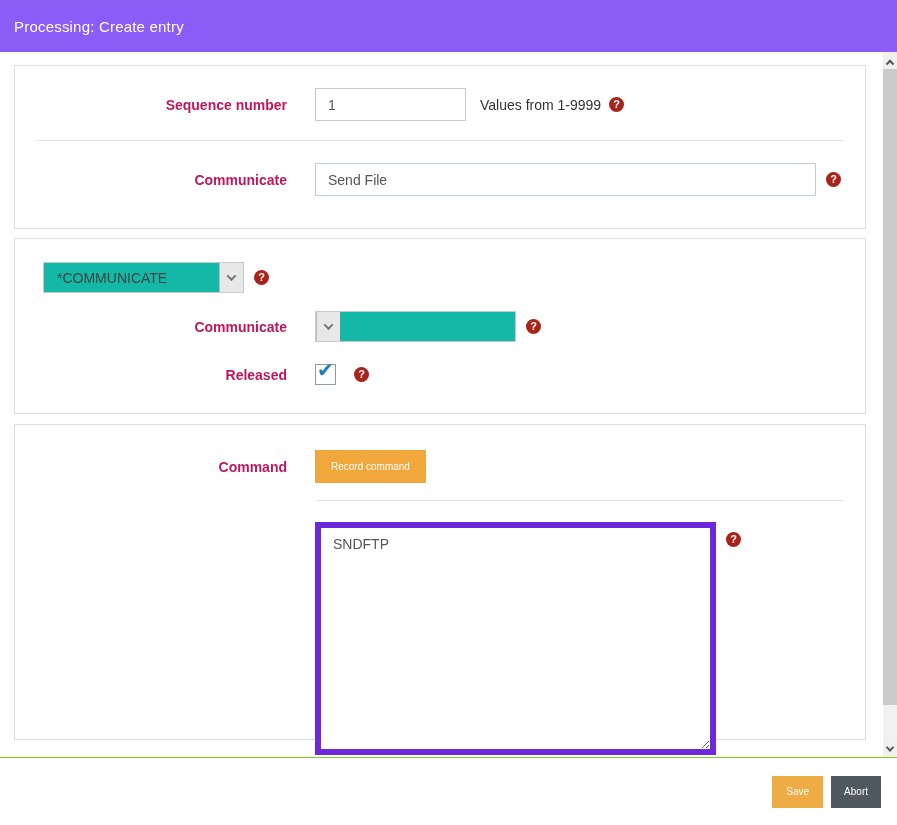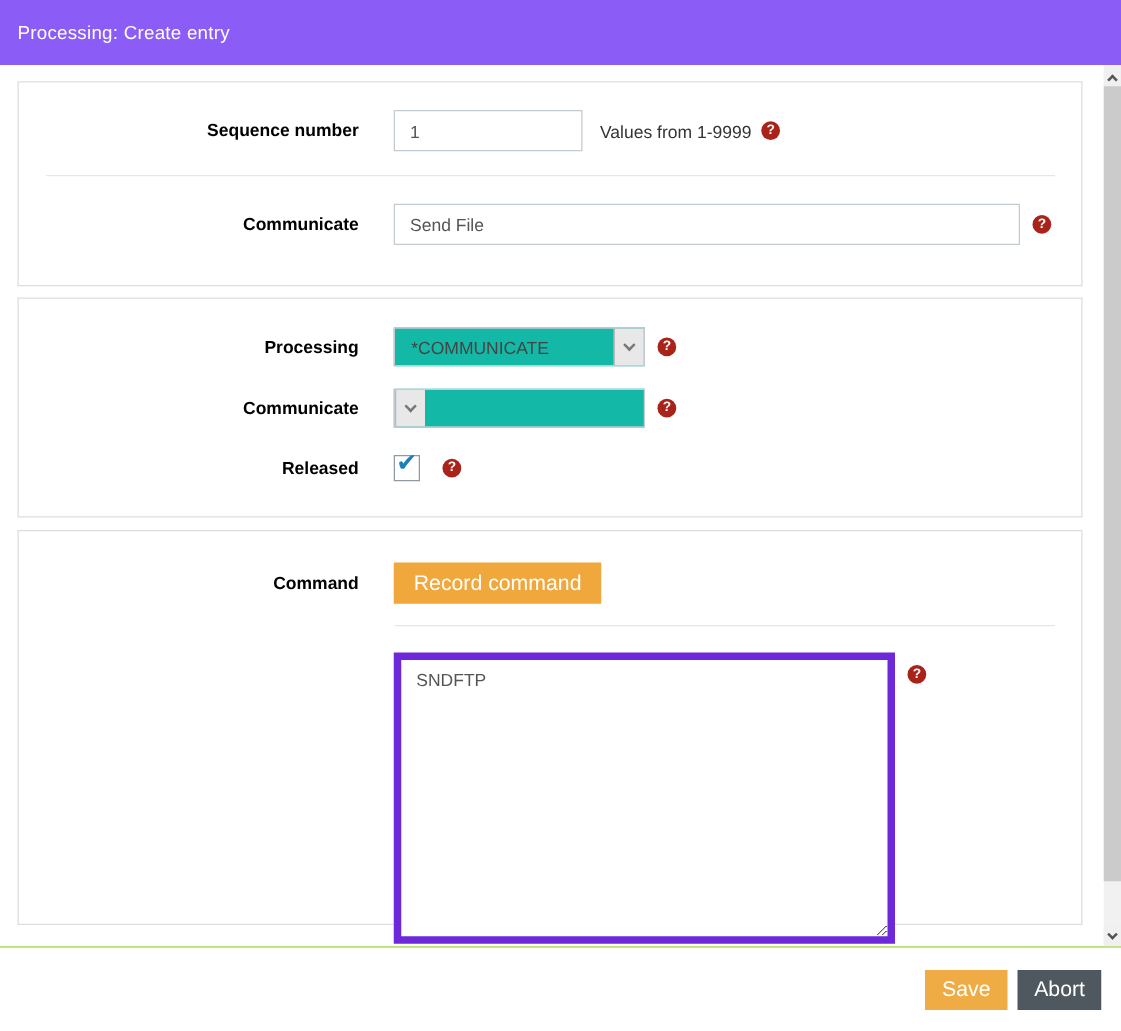--- a/index.html
+++ b/index.html
@@ -15,21 +15,21 @@
   .content { position:relative; height:705px; background:#fff; overflow:hidden; }
   .content-inner { width:883px; }
 
   .box { margin:0 17px 0 14px; border:1px solid #ddd; background:#fff; }
   .box1 { margin-top:13px; padding:22px 0 32px 0; }
   .box2 { margin-top:9px;  padding:23px 0 28px 0; }
   .box3 { margin-top:10px; padding:25px 0 30px 0; height:316px; }
 
   .form-row { display:flex; align-items:center; }
   .label-col { width:272px; text-align:right; flex:0 0 272px; }
-  .label-col label { font-weight:bold; font-size:14px; color:#000000; }
+  .label-col label { font-weight:bold; font-size:14px; color:#be185d; }
   .input-col { margin-left:28px; display:flex; align-items:center; }
 
   input[type=text] { border:1px solid #c2cad2; height:33px; font-size:14px; color:#555;
     padding:0 12px; font-family:inherit; background:#fff; outline:none; }
   .seq-input { width:151px; }
   .desc-input { width:501px; }
 
   .hint { font-size:14px; color:#333; margin-left:14px; }
 
   .help-icon { display:inline-block; width:15px; height:15px; border-radius:50%;
@@ -52,21 +52,21 @@
   .chev-down { width:7px; height:7px; border-right:2px solid #777; border-bottom:2px solid #777;
     transform:rotate(45deg) translate(-1px,-1px); }
 
   
   .checkbox { position:relative; width:21px; height:21px; border:1px solid #8e9aa3;
     background:#fff; display:inline-block; }
   .checkbox .check { position:absolute; left:1px; top:-7px; color:#1d7fb5;
     font-size:20px; font-weight:bold; font-family:"DejaVu Sans",sans-serif; }
 
   
-  .btn { border:none; color:#fff; font-size:17px; font-family:inherit; cursor:pointer; }
+  .btn { border:none; color:#fff; font-size:10px; font-family:inherit; cursor:pointer; }
   .btn-record { background:#f0a73c; height:33px; padding:0 16px; }
   .btn-save  { background:#f0ac44; height:32px; padding:0 14px; }
   .btn-abort { background:#4f585f; height:32px; padding:0 13px; margin-left:8px; }
 
   textarea.cmd { width:401px; height:233px; border:6px solid #6d28d9; font-size:14px;
     color:#555; padding:8px 12px; font-family:inherit; outline:none; resize:both; }
 
   
   .scrollbar { position:absolute; top:0; right:0; width:14px; height:705px; background:#f1f1f1; }
   .sb-btn { position:absolute; left:0; width:14px; height:17px; background:#f0f0f0;
@@ -107,21 +107,20 @@
         <div class="label-col"><label>Communicate</label></div>
         <div class="input-col">
           <input type="text" class="desc-input" value="Send File" style="">
           <span class="help-icon ml10">?</span>
         </div>
       </div>
     </div>
 
     <div class="box box2">
       <div class="form-row">
-        <div class="label-col"><label>Processing</label></div>
         <div class="input-col">
           <div class="select">
             <span class="sel-text">*COMMUNICATE</span>
             <span class="sel-btn">
                 <span class="chev-down"></span>
               </span>
           </div>
           <span class="help-icon ml10">?</span>
         </div>
       </div>

